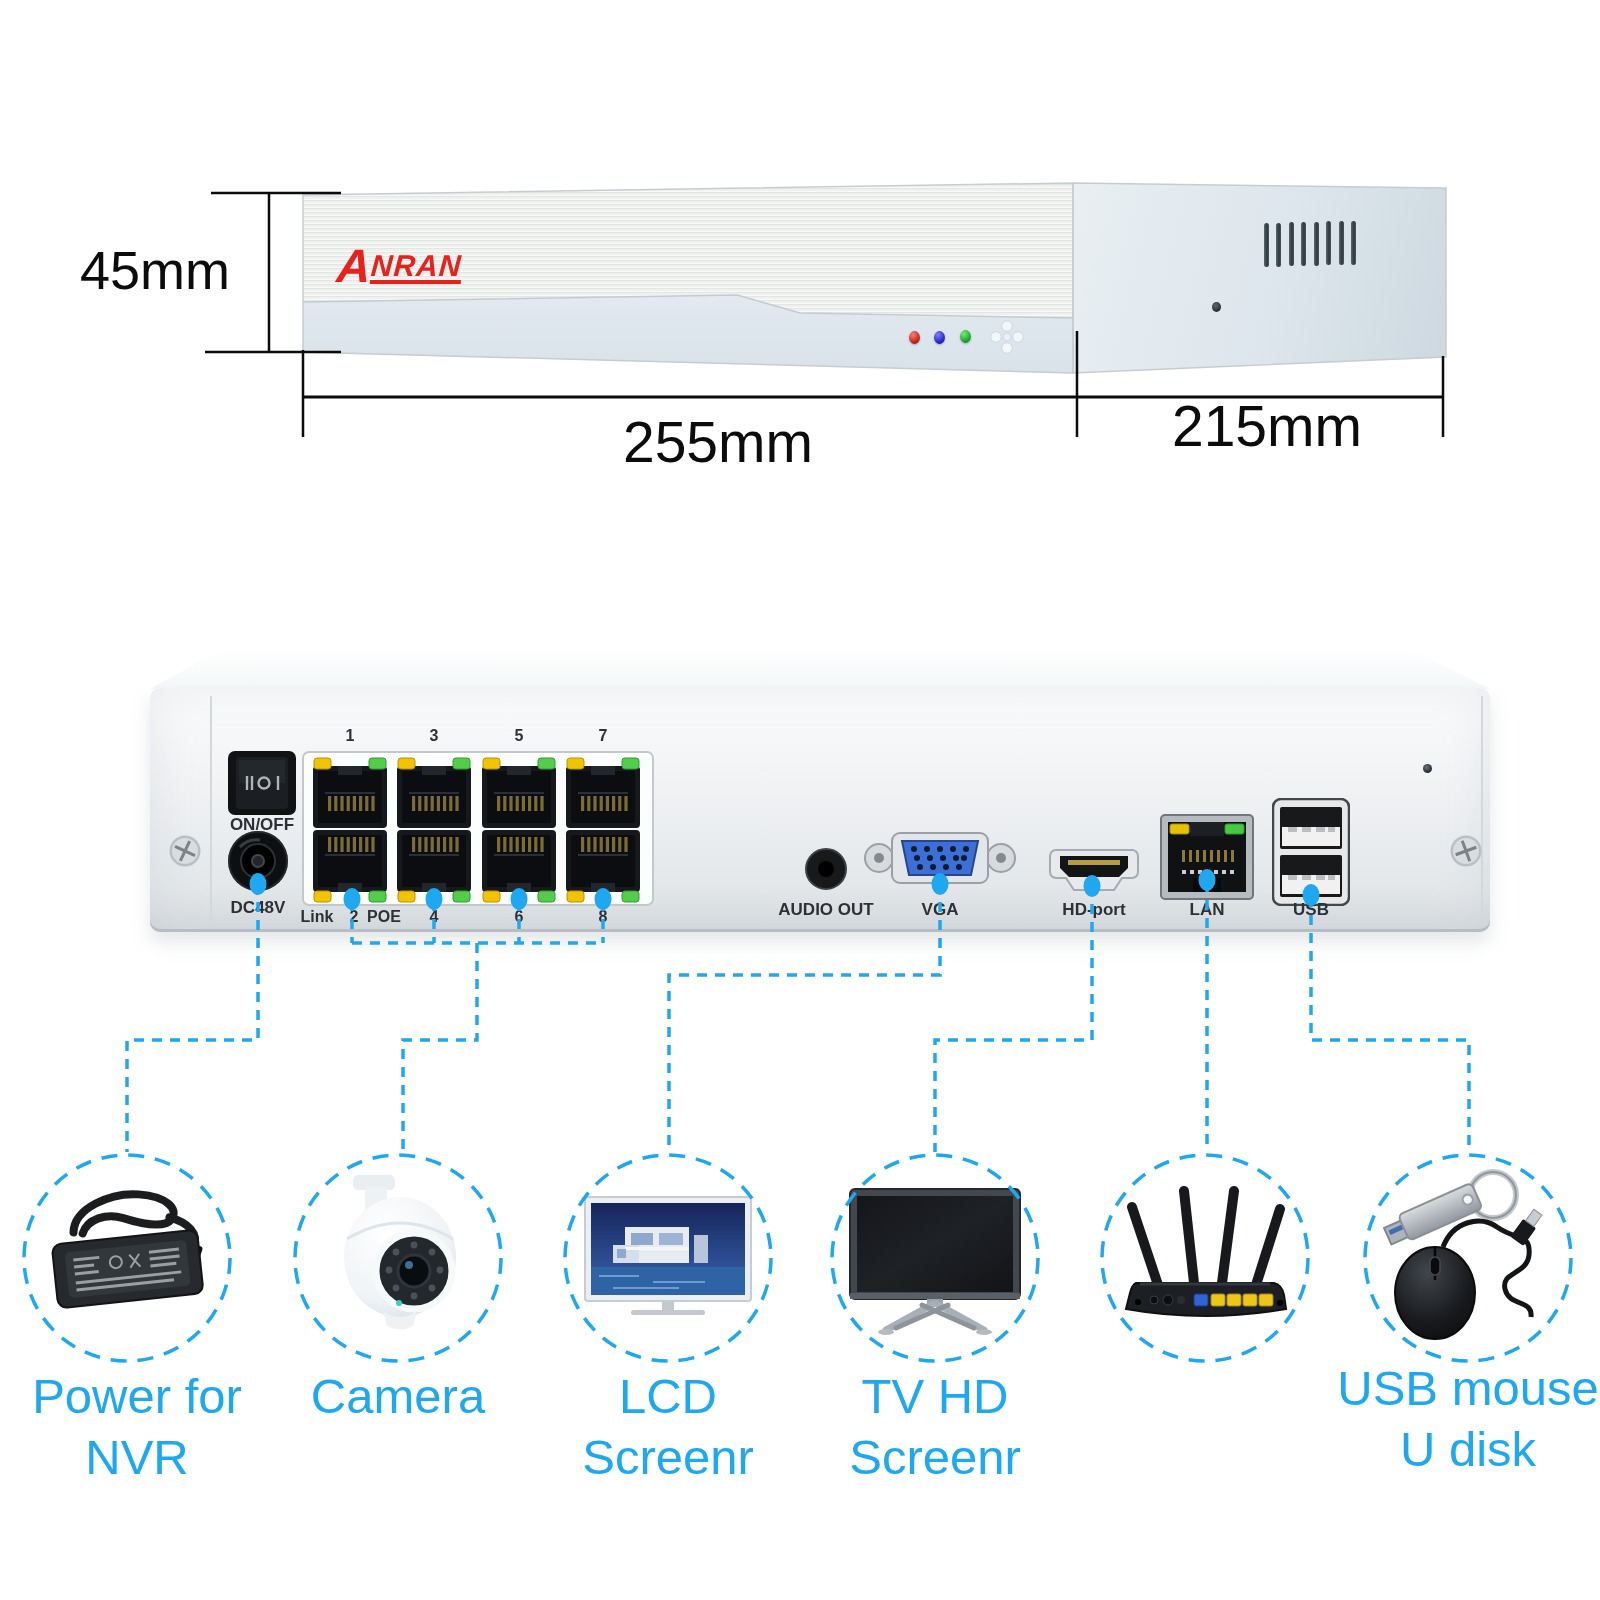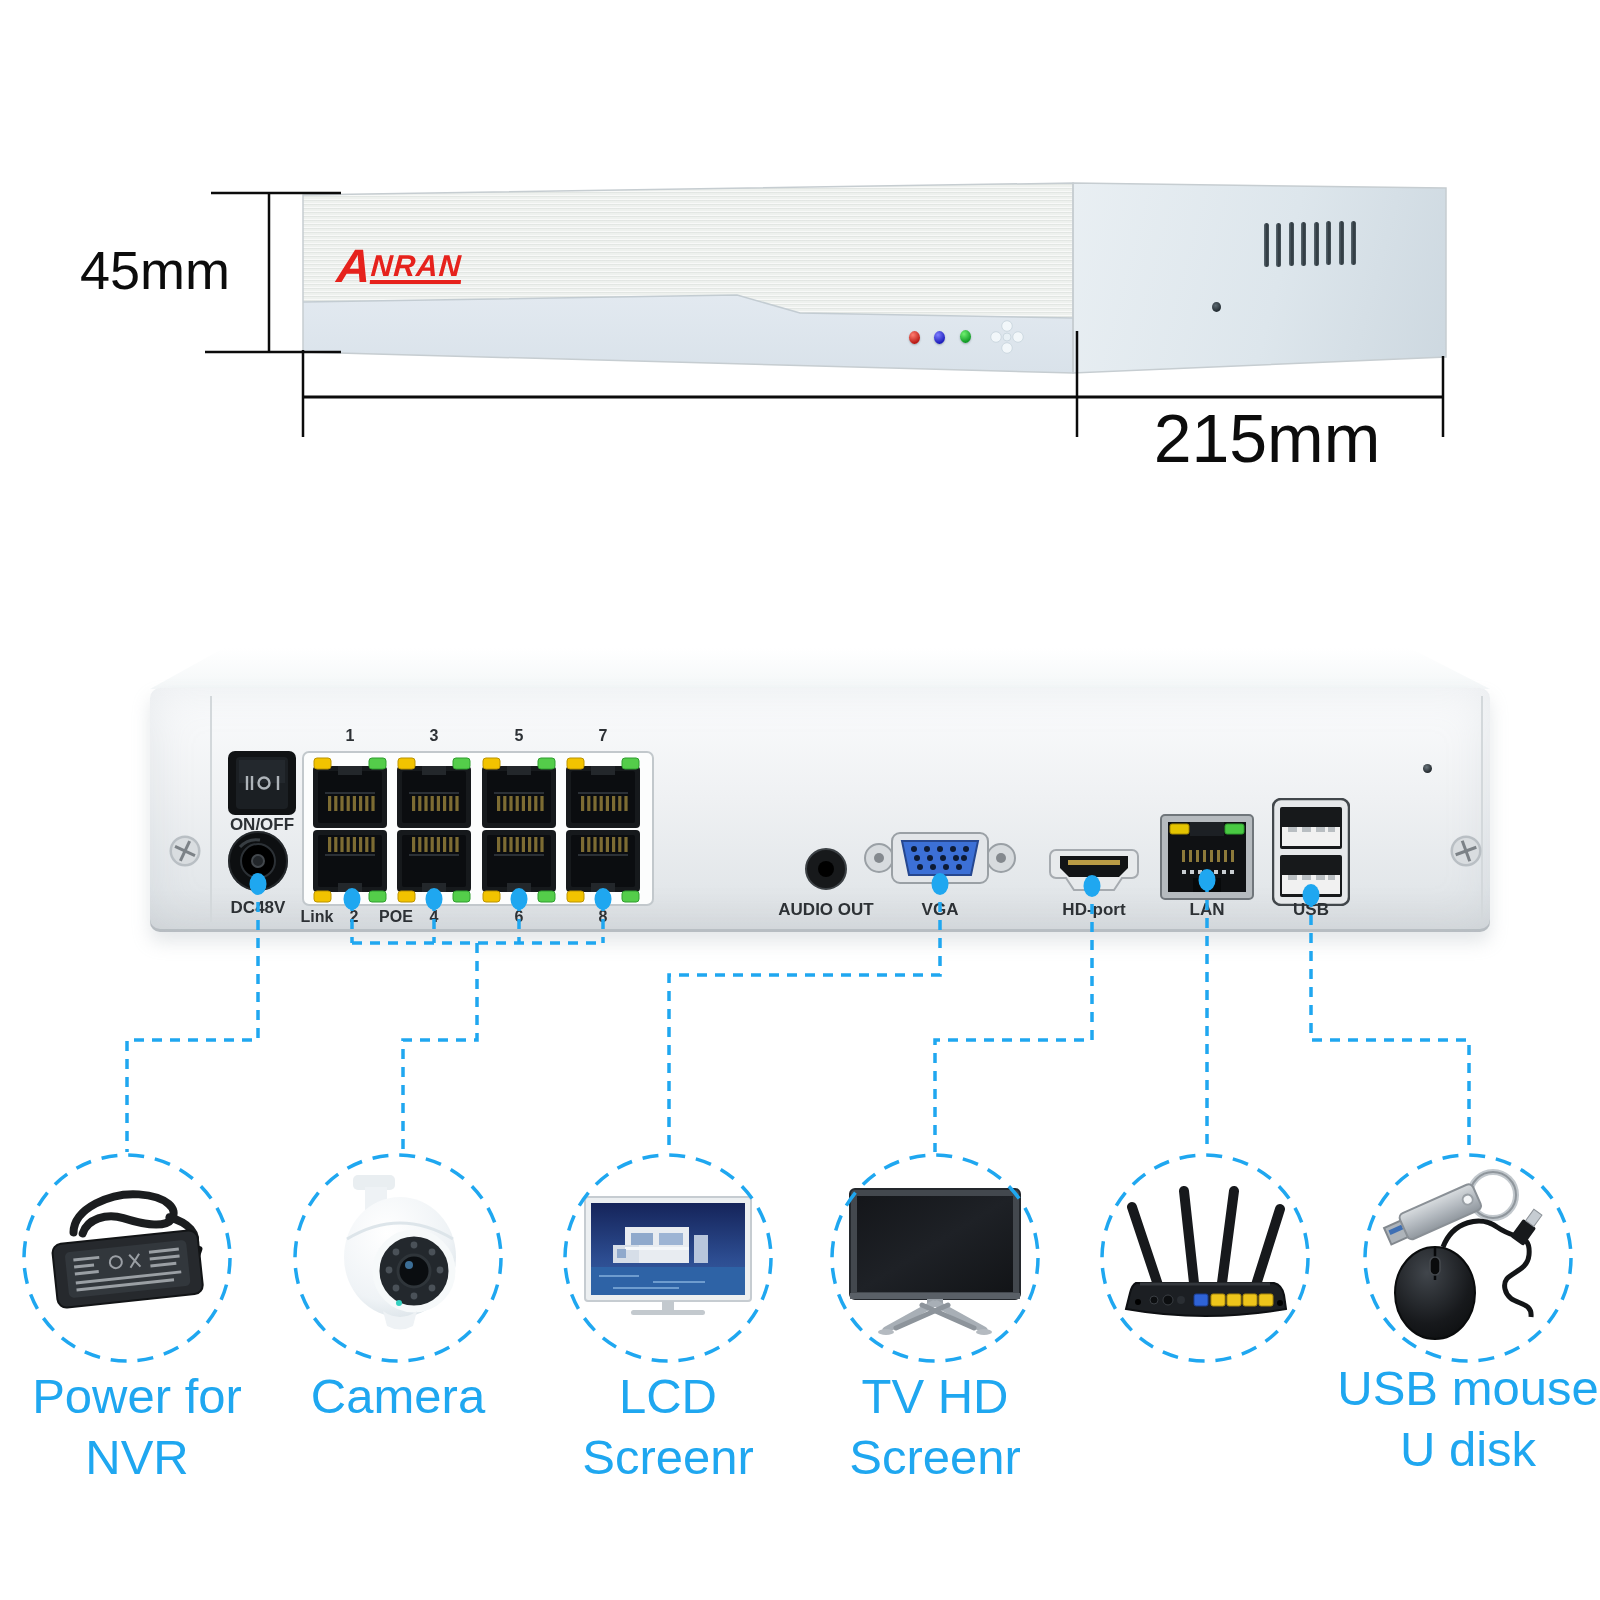--- a/index.html
+++ b/index.html
@@ -88,21 +88,22 @@
     <div class="vent" style="left:216px;top:52px"></div>
     <div class="vent" style="left:228px;top:52px"></div>
     <div class="vent" style="left:241px;top:52px"></div>
     <div class="vent" style="left:253px;top:51px"></div>
     <div class="vent" style="left:266px;top:51px"></div>
     <div class="vent" style="left:278px;top:51px"></div>
     <div class="side-hole"></div>
   </div>
 
   <div class="dim" style="left:60px;top:238px;width:190px;font-size:54px;line-height:64px">45mm</div>
-  <div class="dim" style="left:1117px;top:408px;width:300px;font-size:68px;line-height:60px">215mm</div>
+  <div class="dim" style="left:568px;top:412px;width:300px;font-size:57px;line-height:60px">255mm</div>
+  <div class="dim" style="left:1117px;top:396px;width:300px;font-size:57px;line-height:60px">215mm</div>
 
   <div class="abs rear-top"></div>
   <div class="abs rear-body">
     <div class="fold" style="left:60px"></div>
     <div class="fold" style="left:1331px"></div>
   </div>
 
   <svg class="abs" style="left:168px;top:834px" width="34" height="34" viewBox="0 0 34 34">
     <circle cx="17" cy="17" r="15.5" fill="#b9bfc4"></circle>
     <circle cx="17" cy="17" r="13" fill="#d9dde0"></circle>
@@ -214,21 +215,21 @@
       </g>
     </g>
   </svg>
 
   <div class="pnum" style="left:330px;top:727px">1</div>
   <div class="pnum" style="left:414px;top:727px">3</div>
   <div class="pnum" style="left:499px;top:727px">5</div>
   <div class="pnum" style="left:583px;top:727px">7</div>
   <div class="pnum" style="left:297px;top:908px">Link</div>
   <div class="pnum" style="left:334px;top:908px">2</div>
-  <div class="pnum" style="left:376px;top:908px">POE</div>
+  <div class="pnum" style="left:364px;top:908px">POE</div>
   <div class="pnum" style="left:414px;top:908px">4</div>
   <div class="pnum" style="left:499px;top:908px">6</div>
   <div class="pnum" style="left:583px;top:908px">8</div>
 
   <svg class="abs" style="left:804px;top:847px" width="44" height="44" viewBox="0 0 44 44">
     <circle cx="22" cy="22" r="20" fill="#17191b"></circle>
     <circle cx="22" cy="22" r="20" fill="none" stroke="#3c4145" stroke-width="2"></circle>
     <circle cx="22" cy="22" r="8" fill="#000"></circle>
   </svg>
   <div class="plabel" style="left:756px;top:901px;width:140px">AUDIO OUT</div>

